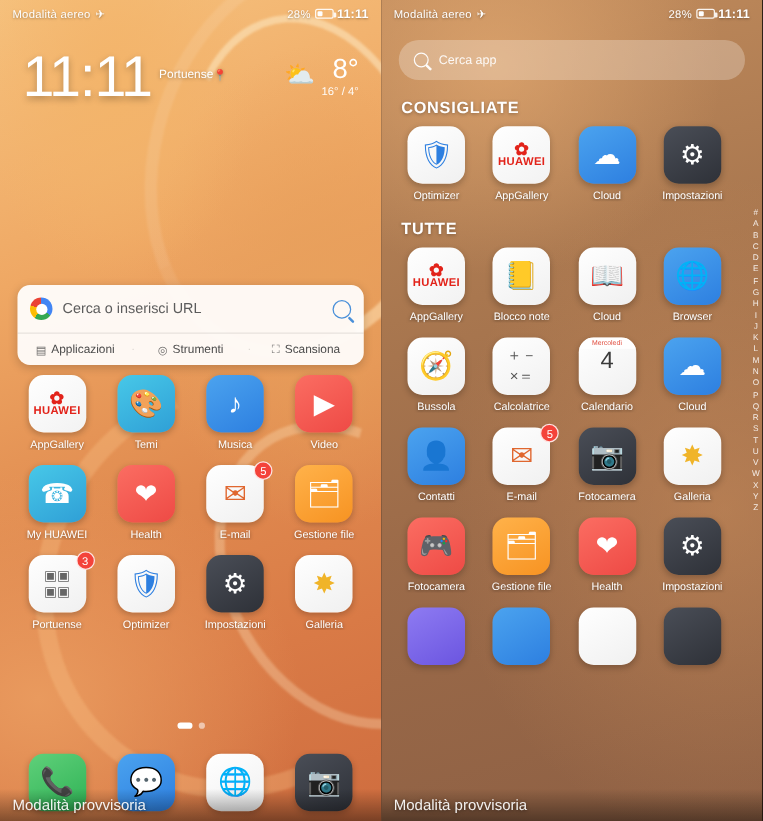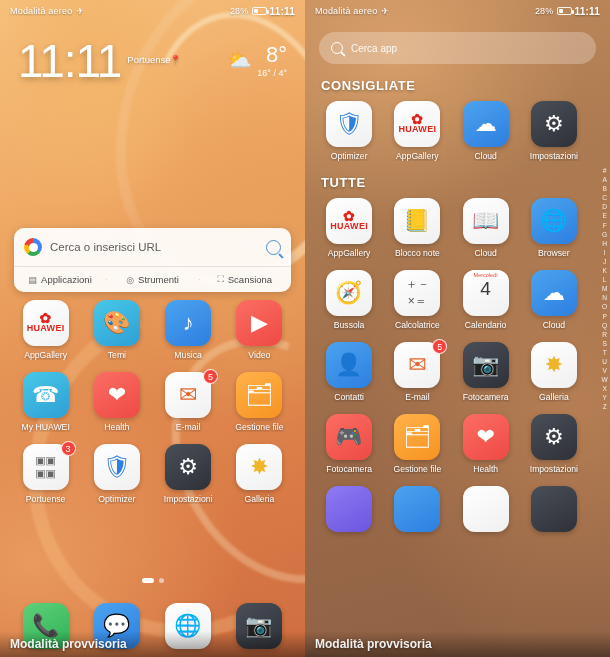--- a/index.html
+++ b/index.html
@@ -253,21 +253,20 @@
   
   .safemode {
     position: absolute; left: 0; right: 0; bottom: 0;
     height: 26px;
     display: flex; align-items: center;
     padding-left: 10px;
     color: rgba(255,255,255,.92);
     font-size: 12px;
     background: linear-gradient(to top, rgba(0,0,0,.42), rgba(0,0,0,0));
     text-shadow: 0 1px 3px rgba(0,0,0,.5);
-    font-weight: bold;
   }
 
   
   .ic-huawei {
     background: linear-gradient(145deg, #ffffff, #f2f2f2);
     color: #e2231a; font-size: 9px; font-weight: bold; letter-spacing: .3px;
   }
   .ic-huawei .flower { font-size: 14px; color: #e2231a; line-height: 11px; }
   .ic-white { background: linear-gradient(150deg, #ffffff, #f0f0f0); }
   .ic-blue { background: linear-gradient(150deg, #4ba3ef, #2d7fe0); }

